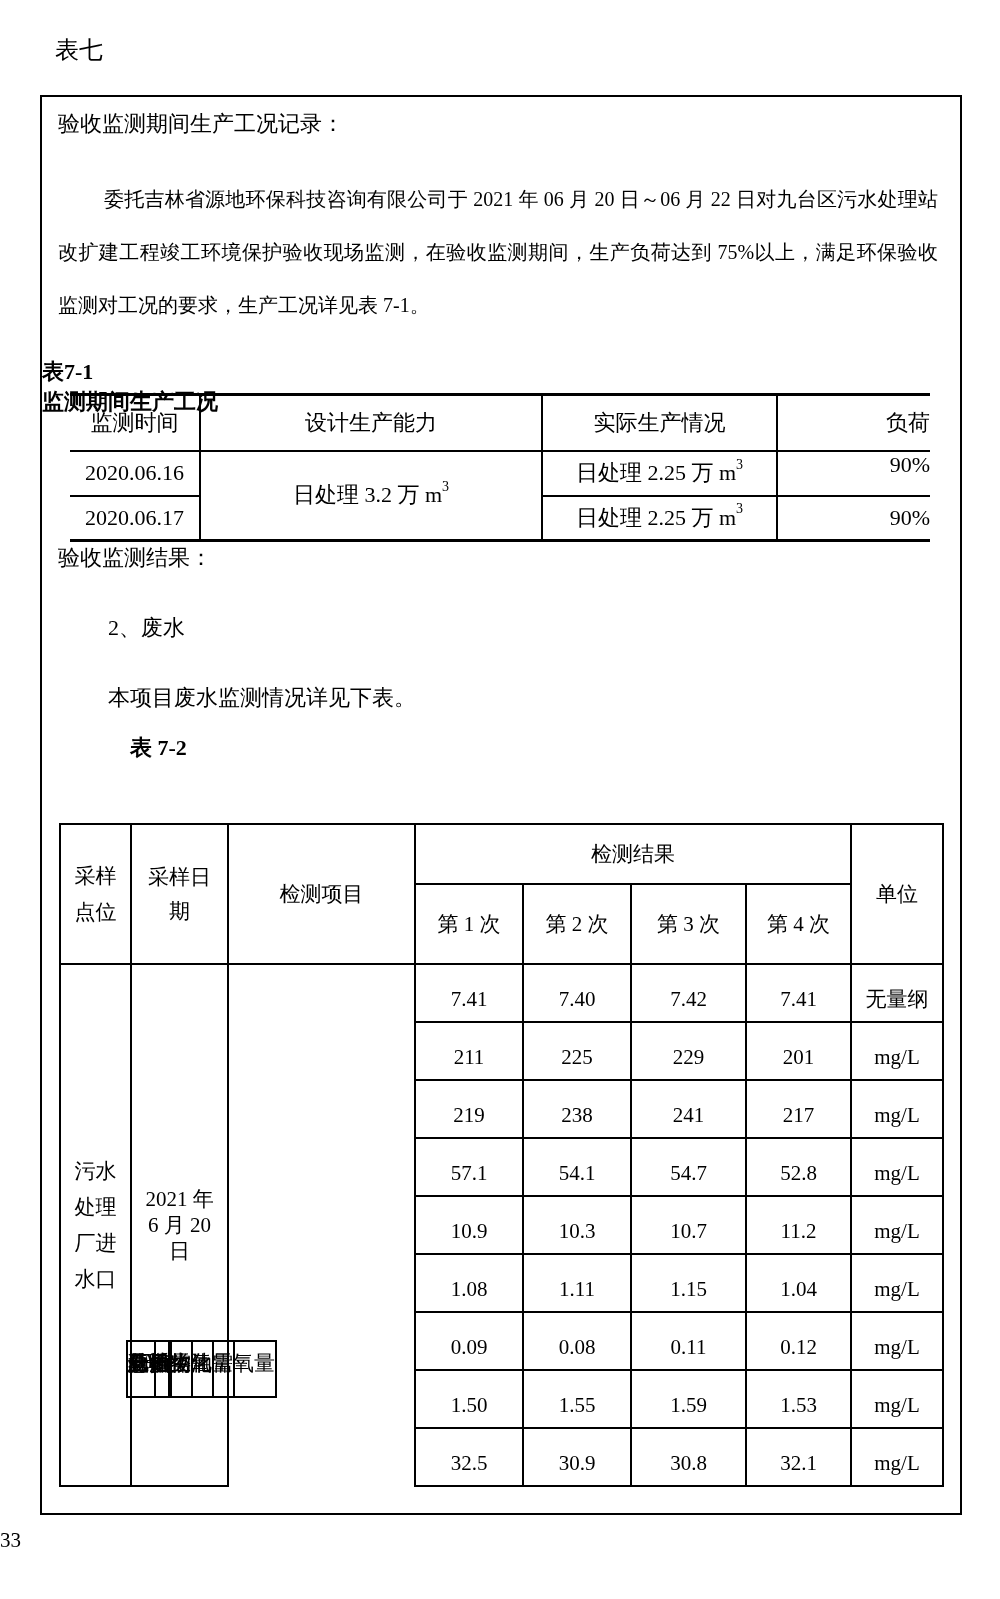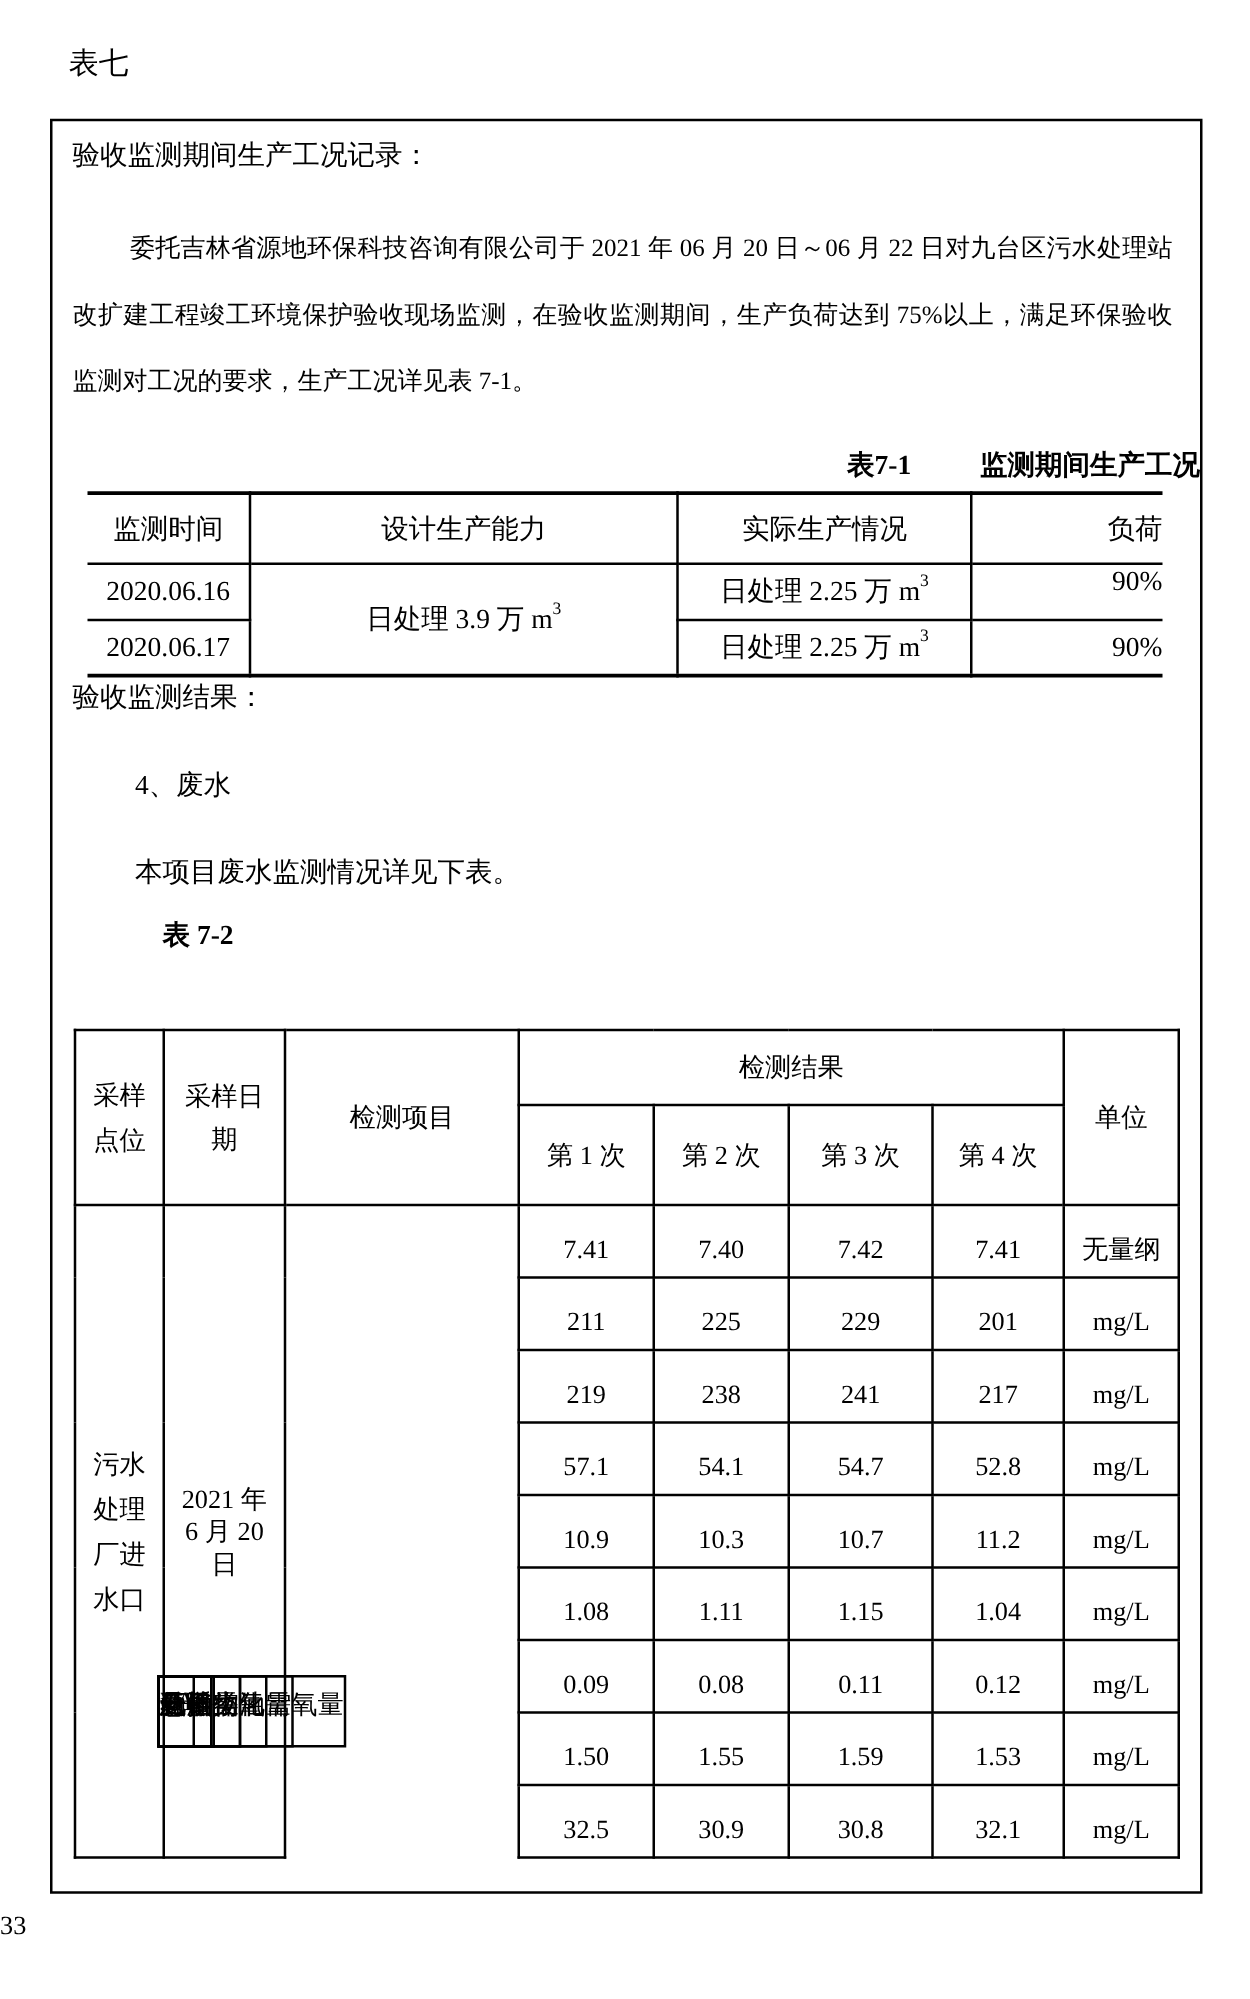--- a/index.html
+++ b/index.html
@@ -8,21 +8,21 @@
 
   .corner { position:absolute; left:55px; top:34px; font-size:24px; font-weight:normal; }
 
   .outer { position:absolute; left:40px; top:95px; width:922px; height:1420px; border:2px solid #000; }
 
   .h1 { position:absolute; left:16px; top:12px; font-size:22px; }
   .para { position:absolute; left:16px; top:76px; width:880px; font-size:20px; line-height:53px;
           text-align:justify; text-indent:46px; }
 
   .t1cap { position:absolute; left:0; top:260px; width:100%; display:flex; justify-content:flex-end;
-           gap:55px; font-size:22px; font-weight:bold; }
+           font-size:22px; font-weight:bold;flex-direction:column; }
 
   table { border-collapse:collapse; table-layout:fixed; }
   th { font-weight:normal; }
   th,td { text-align:center; vertical-align:middle; font-size:22px; overflow:hidden; }
 
   .t1 { position:absolute; left:28px; top:296px; width:860px;
         border-top:3px solid #000; border-bottom:3px solid #000; }
   .t1 th,.t1 td { border:2px solid #000; }
   .t1 th:first-child,.t1 td:first-child { border-left:none; }
   .t1 th:last-child,.t1 td:last-child { border-right:none;text-align:right; }
@@ -78,39 +78,39 @@
     <tbody>
         <tr class="hrow">
       <th>监测时间</th>
       <th>设计生产能力</th>
       <th>实际生产情况</th>
       <th>负荷</th>
     </tr>
     <tr>
       <td>2020.06.16</td>
       <td rowspan="2">
-        <span>日处理 3.9 万 m</span><sup>3</sup>
+        <span>日处理 3.2 万 m</span><sup>3</sup>
       </td>
       <td>
         <span>日处理 2.25 万 m</span><sup>3</sup>
       </td>
       <td class="va-top">90%</td>
     </tr>
     <tr>
       <td>2020.06.17</td>
       <td>
         <span>日处理 2.25 万 m</span><sup>3</sup>
       </td>
       <td>90%</td>
     </tr>
   </tbody>
     </table>
 
   <div class="h2">验收监测结果：</div>
-  <div class="item">4、废水</div>
+  <div class="item">2、废水</div>
   <div class="note">本项目废水监测情况详见下表。</div>
 
   <div class="t2cap">
     <span class="lbl">表 7-2</span>
   </div>
 
   <table class="t2">
     <colgroup>
       <col style="width:71px">
         <col style="width:97px">

